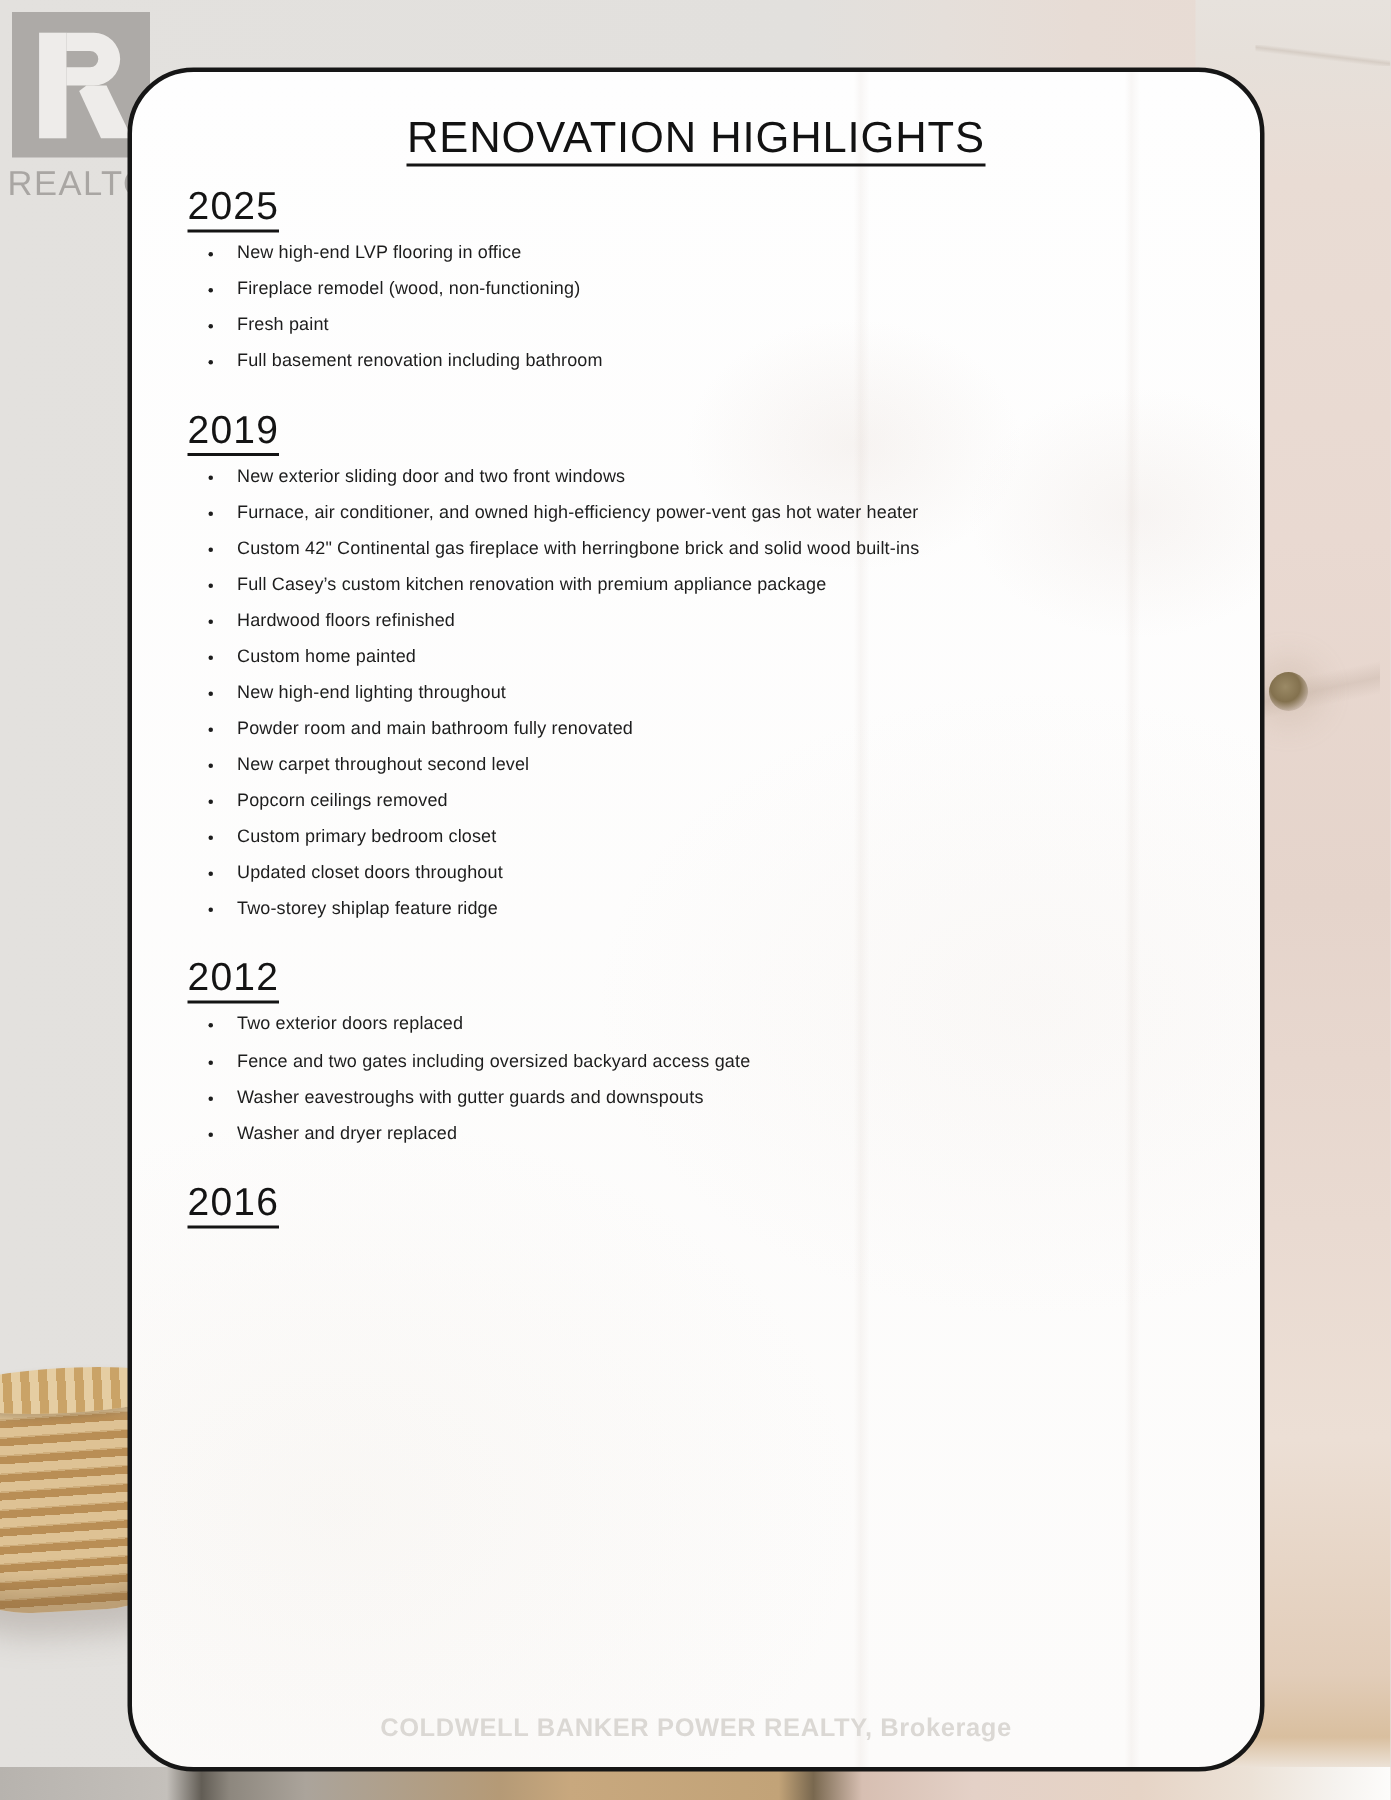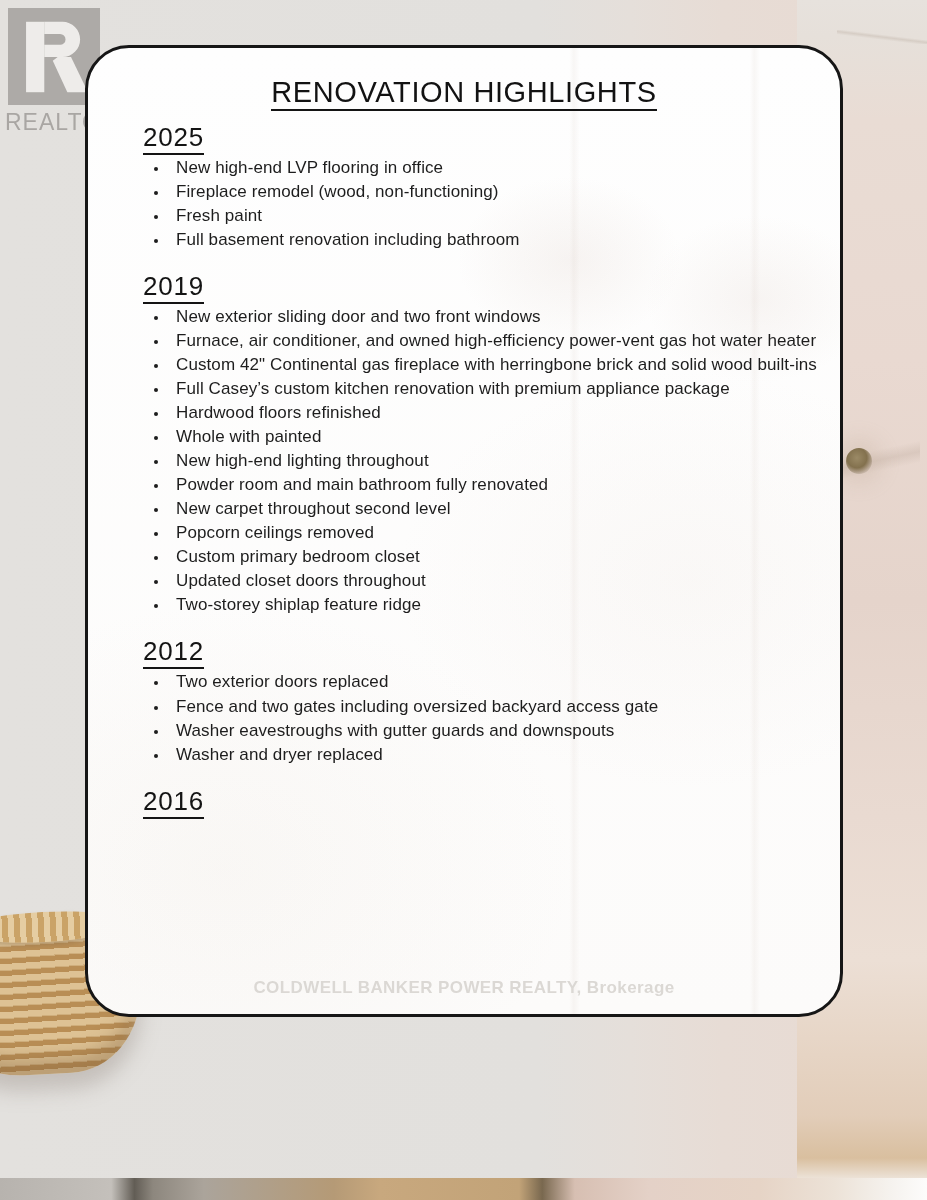--- a/index.html
+++ b/index.html
@@ -70,49 +70,49 @@
   .realtor-box svg { width:68px; height:76px; display:block; }
   .realtor-text {
     margin-top:4px; margin-left:-3px;
     font-size:23px; letter-spacing:1px; color:#a5a29f; font-weight:400;
     white-space:nowrap;
   }
   .realtor-text .reg { font-size:11px; vertical-align:super; }
 
   
   .card {
-    position:absolute; left:85px; top:45px; width:758px; height:972px; z-index:2;
+    position:absolute; left:85px; top:45px; width:758px; height:1136px; z-index:2;
     border:3px solid #161616; border-radius:44px;
     background:
       linear-gradient(90deg, rgba(0,0,0,0) 64%, rgba(196,178,166,.10) 64.6%, rgba(0,0,0,0) 65.4%),
       linear-gradient(90deg, rgba(0,0,0,0) 88%, rgba(196,178,166,.10) 88.6%, rgba(0,0,0,0) 89.4%),
       radial-gradient(160px 120px at 64% 22%, rgba(214,196,186,.18), rgba(214,196,186,0) 70%),
       radial-gradient(160px 120px at 89% 26%, rgba(214,196,186,.16), rgba(214,196,186,0) 70%),
       radial-gradient(420px 300px at 80% 55%, rgba(222,206,196,.10), rgba(222,206,196,0) 70%),
       radial-gradient(500px 380px at 18% 85%, rgba(224,213,198,.12), rgba(224,213,198,0) 70%),
       linear-gradient(#fefefe,#fcfbfa);
   }
   .page-title {
     margin:26px 18px 0; text-align:center;
     font-size:29px; font-weight:500; letter-spacing:.6px; color:#121212;
     line-height:36px;
   }
   .u { border-bottom:2.5px solid #141414; padding-bottom:1px; }
 
-  .sections { padding:0 16px 0 55px; }
+  .sections { padding:0 16px 0 37px; }
   .year-section h2 {
     margin:20px 0 4px;
     font-size:26px; font-weight:500; letter-spacing:.8px; color:#141414;
     line-height:29px;
   }
   .year-section:first-child h2 { margin-top:13px; }
   .year-section h2 .u { border-bottom-width:2px; }
   .year-section ul { margin:1px 0 0; padding-left:26px; list-style:disc outside; }
   .year-section li {
-    padding-left:7px; font-size:17px; line-height:24px;
+    padding-left:7px; font-size:12px; line-height:24px;
     color:#1d1d1d; letter-spacing:.1px;
   }
   .year-section li::marker { font-size:.78em; color:#1d1d1d; }
 
   .brokerage-wm {
     position:absolute; left:0; right:0; bottom:16px;
     text-align:center; font-size:17px; font-weight:700;
     color:#dbd8d4; letter-spacing:.4px;
     text-shadow:0 0 1px rgba(255,255,255,.6);
   }
@@ -166,21 +166,21 @@
   <li>New exterior sliding door and two front windows</li>
 
   <li>Furnace, air conditioner, and owned high-efficiency power-vent gas hot water heater</li>
 
   <li>Custom 42" Continental gas fireplace with herringbone brick and solid wood built-ins</li>
 
   <li>Full Casey’s custom kitchen renovation with premium appliance package</li>
 
   <li>Hardwood floors refinished</li>
 
-  <li>Whole with painted</li>
+  <li>Custom home painted</li>
 
   <li>New high-end lighting throughout</li>
 
   <li>Powder room and main bathroom fully renovated</li>
 
   <li>New carpet throughout second level</li>
 
   <li>Popcorn ceilings removed</li>
 
   <li>Custom primary bedroom closet</li>

